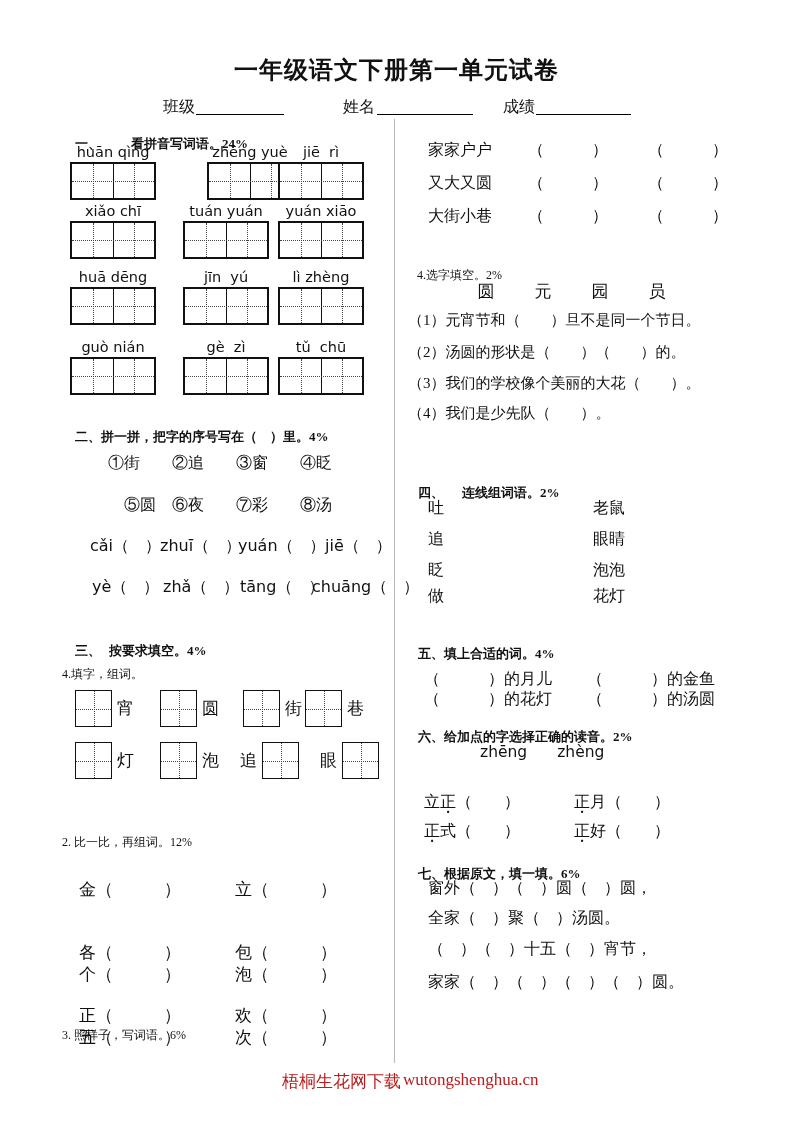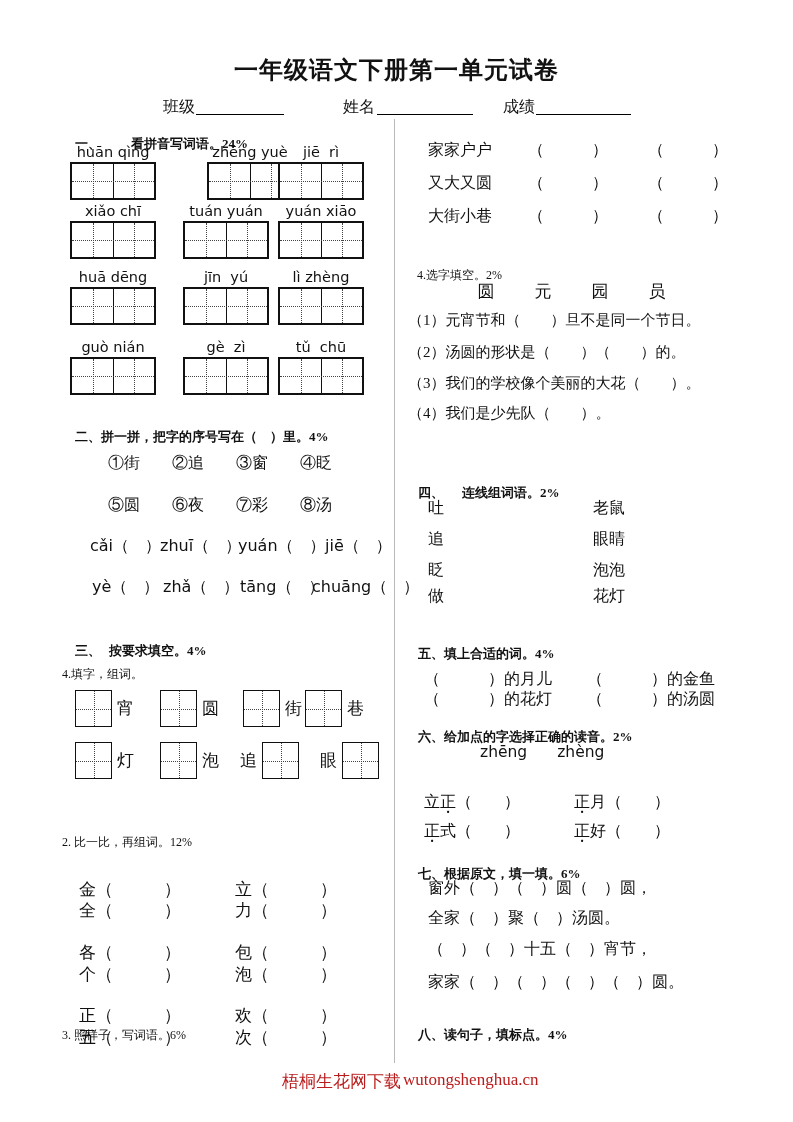--- a/index.html
+++ b/index.html
@@ -172,21 +172,21 @@
       </div>
   </div>
 
   <div class="abs sec-head" style="left:62px;top:412px;">
     <span class="sec-num">二、</span><span>拼一拼，把字的序号写在（　）里。4%</span>
   </div>
   <span class="abs body-txt" style="left:108px;top:453px;">①街</span>
   <span class="abs body-txt" style="left:172px;top:453px;">②追</span>
   <span class="abs body-txt" style="left:236px;top:453px;">③窗</span>
   <span class="abs body-txt" style="left:300px;top:453px;">④眨</span>
-  <span class="abs body-txt" style="left:108px;top:495px;text-align:right;">⑤圆</span>
+  <span class="abs body-txt" style="left:124px;top:495px;text-align:right;">⑤圆</span>
   <span class="abs body-txt" style="left:172px;top:495px;">⑥夜</span>
   <span class="abs body-txt" style="left:236px;top:495px;">⑦彩</span>
   <span class="abs body-txt" style="left:300px;top:495px;">⑧汤</span>
 
   <div class="abs body-txt" style="left:90px;top:536px;"><span class="pinyin">cǎi</span><span>（　）</span></div>
   <div class="abs body-txt" style="left:160px;top:536px;"><span class="pinyin">zhuī</span><span>（　）</span></div>
   <div class="abs body-txt" style="left:238px;top:536px;"><span class="pinyin">yuán</span><span>（　）</span></div>
   <div class="abs body-txt" style="left:325px;top:536px;"><span class="pinyin">jiē</span><span>（　）</span></div>
   <div class="abs body-txt" style="left:92px;top:577px;"><span class="pinyin">yè</span><span>（　）</span></div>
   <div class="abs body-txt" style="left:163px;top:577px;"><span class="pinyin">zhǎ</span><span>（　）</span></div>
@@ -254,23 +254,20 @@
         <i class="gh-dot"></i>
         <i class="gv-dot" style="left:50%"></i>
       </div>
   </div>
 
   <div class="abs sub-head" style="left:62px;top:834px;">2. 比一比，再组词。12%</div>
 
   <div class="abs cmp-row" style="left:62px;top:858px;">
     <span class="cmp-cell"><span>金</span><span>（　　　）</span></span><span><span>立</span><span>（　　　）</span></span>
   </div>
-  <div class="abs cmp-row" style="left:62px;top:879px;">
-    <span class="cmp-cell"><span>全</span><span>（　　　）</span></span><span><span>力</span><span>（　　　）</span></span>
-  </div>
   <div class="abs cmp-row" style="left:62px;top:921px;">
     <span class="cmp-cell"><span>各</span><span>（　　　）</span></span><span><span>包</span><span>（　　　）</span></span>
   </div>
   <div class="abs cmp-row" style="left:62px;top:943px;">
     <span class="cmp-cell"><span>个</span><span>（　　　）</span></span><span><span>泡</span><span>（　　　）</span></span>
   </div>
   <div class="abs cmp-row" style="left:62px;top:984px;">
     <span class="cmp-cell"><span>正</span><span>（　　　）</span></span><span><span>欢</span><span>（　　　）</span></span>
   </div>
   <div class="abs cmp-row" style="left:62px;top:1006px;">
@@ -340,20 +337,17 @@
   </div>
 
   <div class="abs sec-head" style="left:405px;top:849px;">
     <span class="sec-num">七、</span><span>根据原文，填一填。6%</span>
   </div>
   <div class="abs body-txt" style="left:428px;top:878px;">窗外（　）（　）圆（　）圆，</div>
   <div class="abs body-txt" style="left:428px;top:908px;">全家（　）聚（　）汤圆。</div>
   <div class="abs body-txt" style="left:428px;top:939px;">（　）（　）十五（　）宵节，</div>
   <div class="abs body-txt" style="left:428px;top:972px;">家家（　）（　）（　）（　）圆。</div>
 
-  <div class="abs sec-head" style="left:405px;top:1010px;">
-    <span class="sec-num">八、</span><span>读句子，填标点。4%</span>
-  </div>
 
   <span class="abs footer-txt" style="left:282px;top:1070px;">梧桐生花网下载</span>
   <span class="abs footer-txt" style="left:403px;top:1070px;">wutongshenghua.cn</span>
 
 </div>
 
 </body></html>

